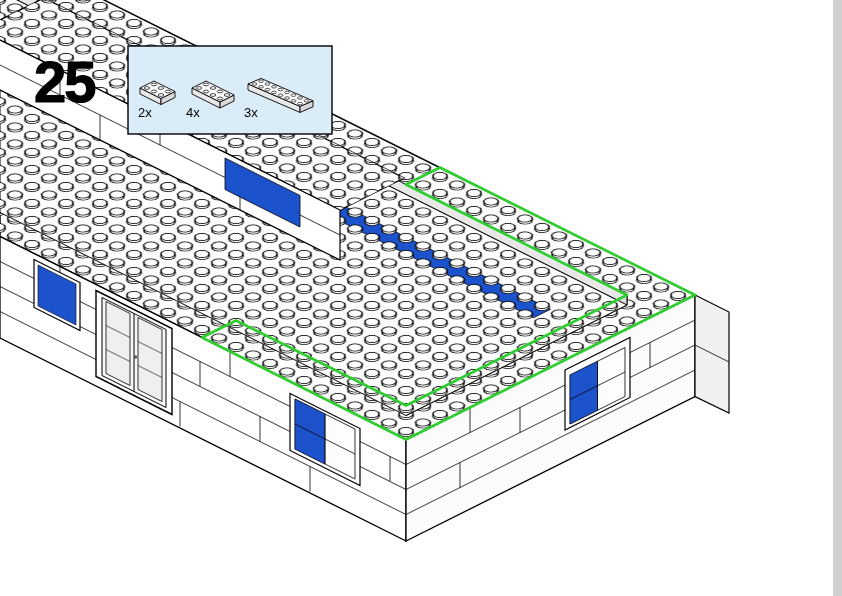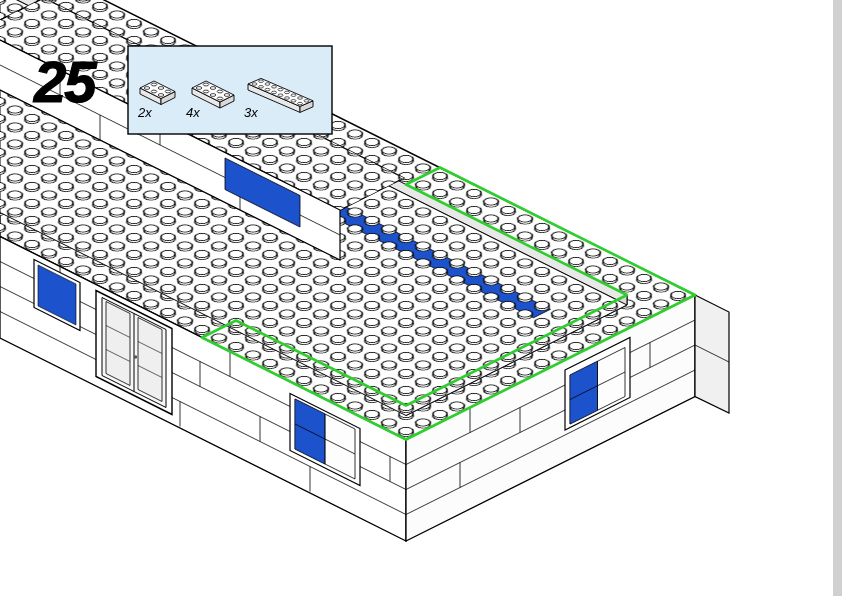--- a/index.html
+++ b/index.html
@@ -2,21 +2,20 @@
 <html><head>
 <meta charset="utf-8">
 <style>
   html,body{margin:0;padding:0;background:#ffffff;}
   .page{
     position:relative;
     width:842px;height:596px;
     background:#ffffff;
     overflow:hidden;
     font-family:"Liberation Sans", sans-serif;
-    font-style:italic;
   }
   svg{display:block;}
   text{font-family:"Liberation Sans", sans-serif;}
   .step-num{font-weight:900;font-size:58px;letter-spacing:-2px;}
   .qty{font-size:13px;}
 </style>
 </head>
 <body>
 
 <div class="page">

